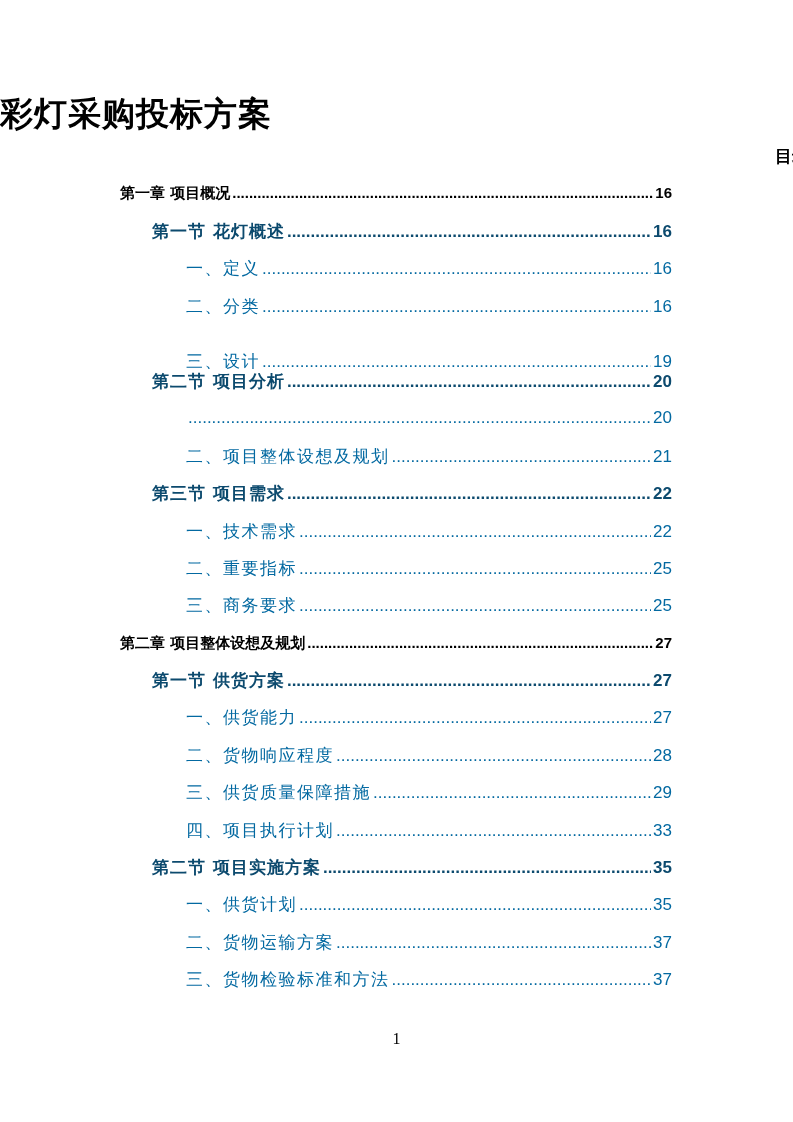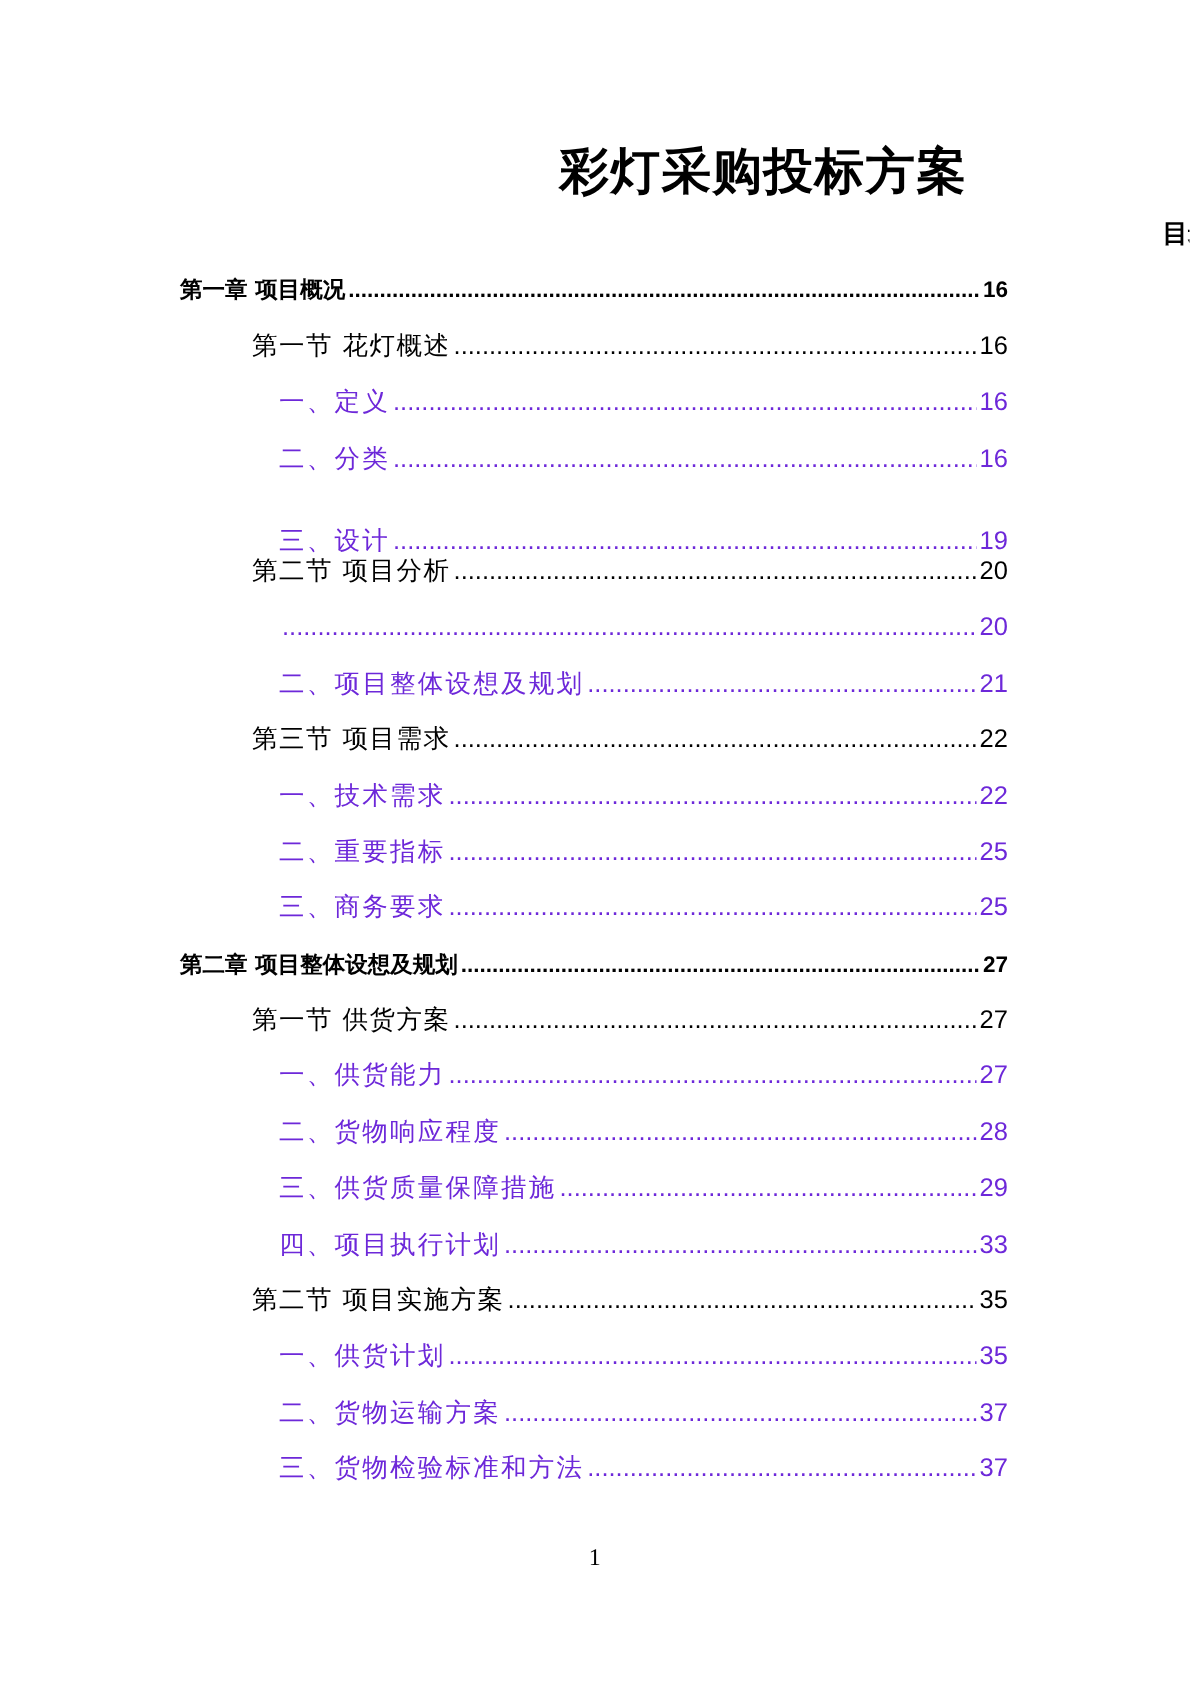--- a/index.html
+++ b/index.html
@@ -1,27 +1,27 @@
 <!DOCTYPE html>
 <html><head>
   <meta charset="utf-8">
   <style>
     html, body { margin: 0; padding: 0; background: #ffffff; }
     body { width: 793px; height: 1122px; position: relative; overflow: hidden;
            font-family: "DejaVu Sans", "Liberation Sans", sans-serif; color: #000; }
-    .title { position: absolute; left: 0; width: 645px; top: 92px; text-align: right;
+    .title { position: absolute; left: 0; width: 645px; top: 92px; text-align: left;
              font-size: 33px; font-weight: bold; letter-spacing: 1px; line-height: 44px; }
     .subtitle { position: absolute; left: 0; width: 793px; top: 144px; text-align: right;
                 font-size: 17px; font-weight: bold; line-height: 24px; padding-left: 16px; }
     .toc { position: absolute; left: 0; top: 0; width: 793px; }
     .row { position: absolute; right: 121px; display: flex; align-items: baseline;
            height: 26px; line-height: 26px; font-size: 17px; white-space: nowrap; }
     .row.lvl1 { left: 120px; font-weight: bold; font-size: 15px; }
-    .row.lvl2 { left: 168px; letter-spacing: 1px; color: #000000; }
-    .row.lvl3 { left: 186px; letter-spacing: 1.5px; color: #6d28d9; }
+    .row.lvl2 { left: 152px; letter-spacing: 1px; color: #0c4a6e; font-weight: bold; }
+    .row.lvl3 { left: 186px; letter-spacing: 1.5px; color: #0369a1; }
     .row .label { flex: 0 0 auto; }
     .row .leader { flex: 1 1 auto; overflow: hidden; margin: 0 2px; letter-spacing: 0;
                    font-family: "Liberation Sans", sans-serif; }
     .row .leader::before { content: "...................................................................................................................................................................................................................."; }
     .row .page { flex: 0 0 auto; font-family: "Liberation Sans", sans-serif; letter-spacing: 0; }
     .row.lvl1 .page { font-weight: bold; }
     .footer { position: absolute; left: 0; width: 793px; top: 1030px; text-align: center;
               font-family: "Liberation Serif", serif; font-size: 16px; }
   </style>
 </head>

